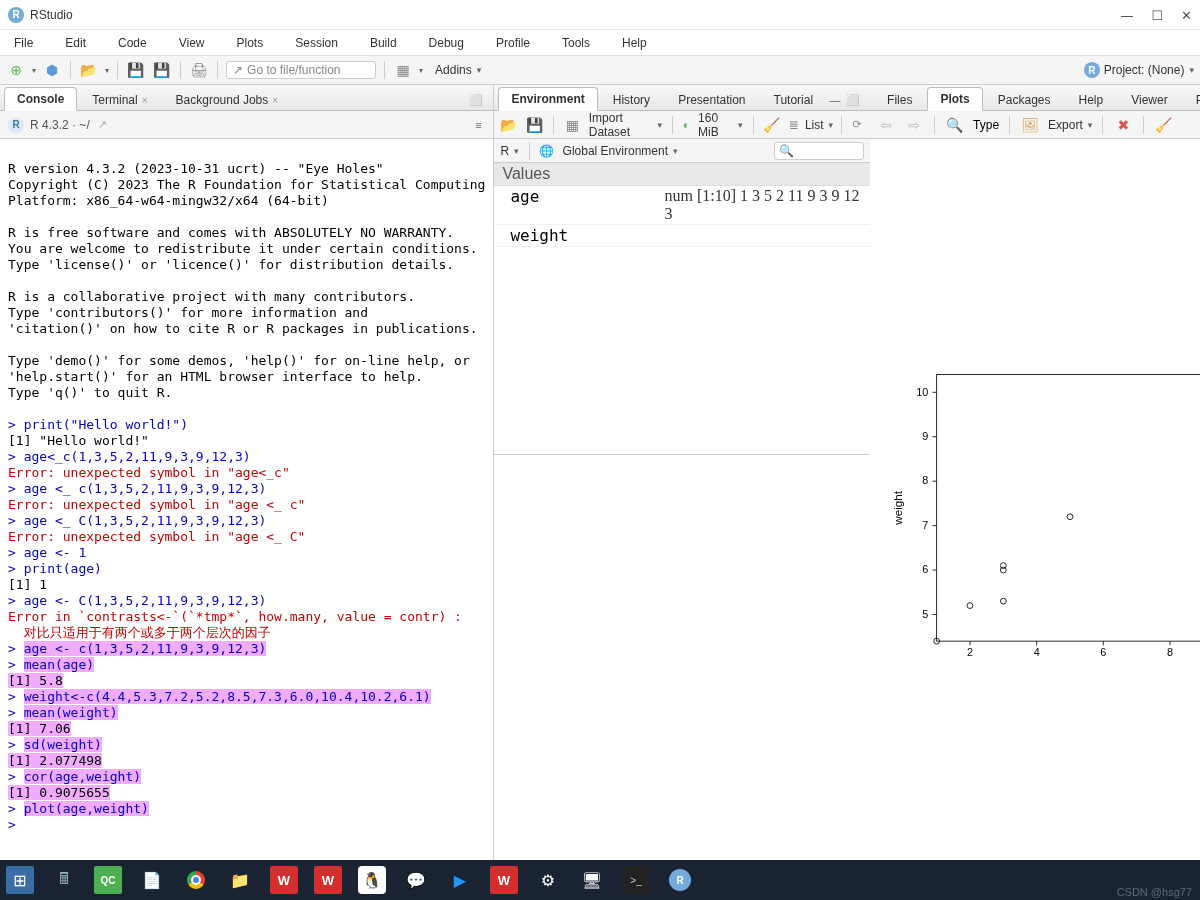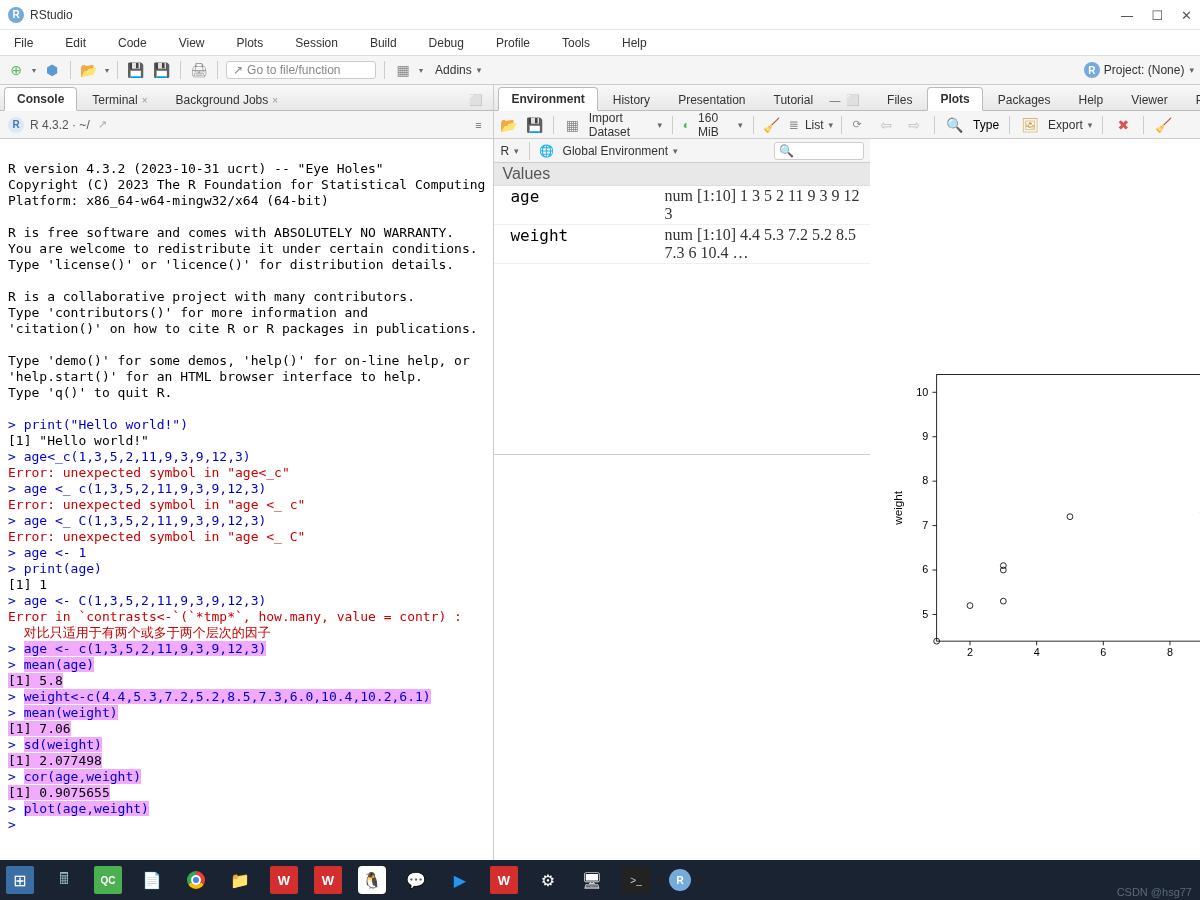--- a/index.html
+++ b/index.html
@@ -164,21 +164,20 @@
         </div>
         <div class="env-body">
           <div class="env-head">Values</div>
           <div id="env-rows">
               <div class="env-row">
                 <div class="k">age</div>
                 <div class="v">num [1:10] 1 3 5 2 11 9 3 9 12 3</div>
               </div>
               <div class="env-row">
                 <div class="k">weight</div>
-                <div class="v">num [1:10] 4.4 5.3 7.2 5.2 8.5 7.3 6 10.4 …</div>
               </div>
             </div>
         </div>
       </div>
 
       <div class="right-bottom">
         <div class="tabs" id="plot-tabs">
           <div class="tab">Files</div>
             <div class="tab active">Plots</div>
             <div class="tab">Packages</div>

